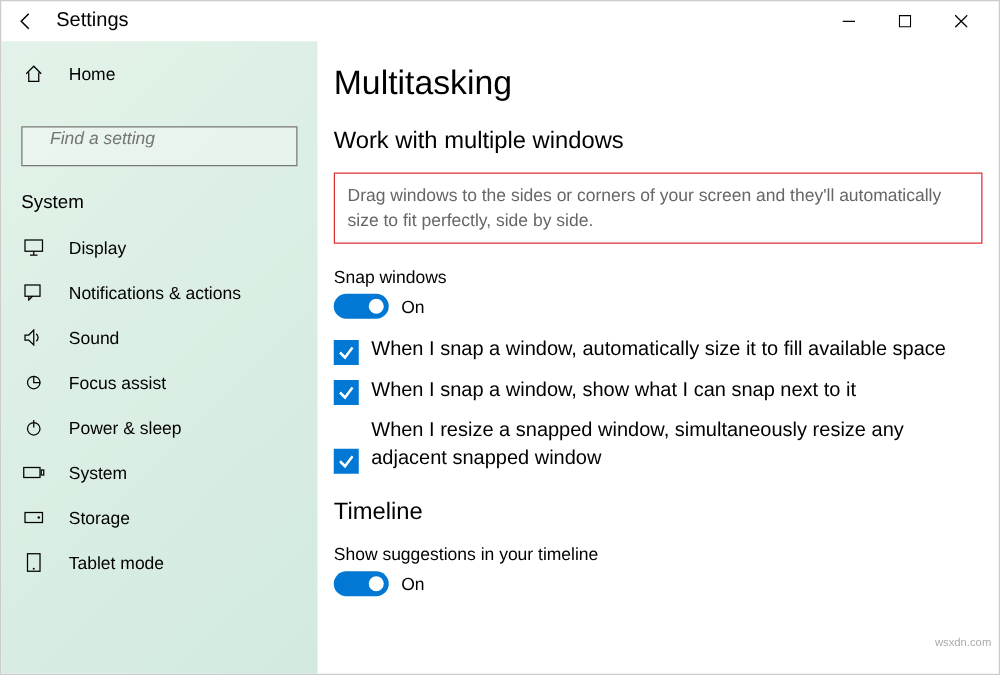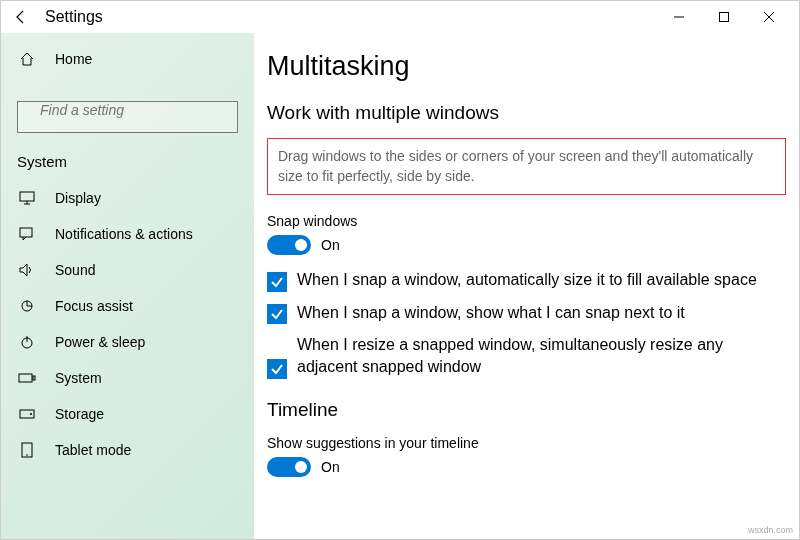--- a/index.html
+++ b/index.html
@@ -20,21 +20,21 @@
     .page-title { font-size: 27px; font-weight: 400; margin-bottom: 20px; }
     .subheading { font-size: 19px; font-weight: 400; margin-bottom: 14px; margin-top: 20px; }
     .desc-box { border: 1px solid #d33; padding: 8px 10px; color: #666; font-size: 14px; line-height: 1.4; margin-bottom: 18px; }
     .setting-label { font-size: 14px; margin-bottom: 6px; }
     .toggle-row { display: flex; align-items: center; margin-bottom: 14px; }
     .toggle { width: 44px; height: 20px; border-radius: 10px; background: #0078d4; position: relative; cursor: pointer; margin-right: 10px; }
     .toggle::after { content: ""; position: absolute; width: 12px; height: 12px; border-radius: 50%; background: #fff; top: 4px; right: 4px; }
     .toggle-label { font-size: 14px; }
     .check-row { display: flex; align-items: flex-end; margin-bottom: 10px; font-size: 16px; line-height: 1.4; }
     .checkbox { width: 20px; height: 20px; background: #0078d4; margin-right: 10px; flex-shrink: 0; display: flex; align-items: center; justify-content: center; color: #fff; cursor: pointer; }
-    .watermark { position: absolute; bottom: 4px; right: 6px; font-size: 9px; color: #aaa; }
+    .watermark { position: absolute; bottom: 20px; right: 6px; font-size: 9px; color: #aaa; }
     svg { display: block; }
   </style>
 </head>
 <body>
 
 <div class="titlebar">
   <div class="back-btn">
     <svg width="14" height="14" viewBox="0 0 14 14">
         <path d="M9 1 L3 7 L9 13" stroke="#000" stroke-width="1.2" fill="none"></path>
       </svg>

